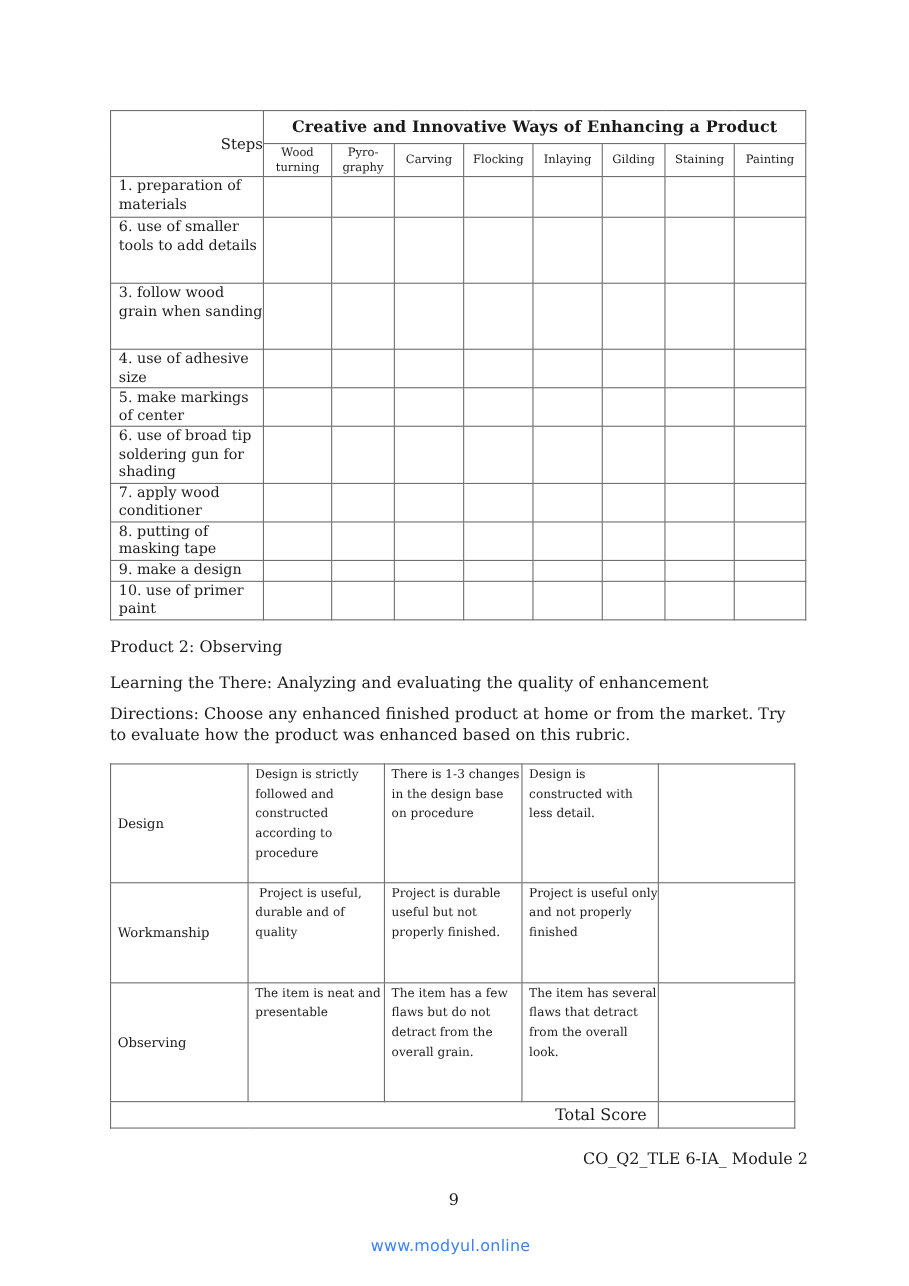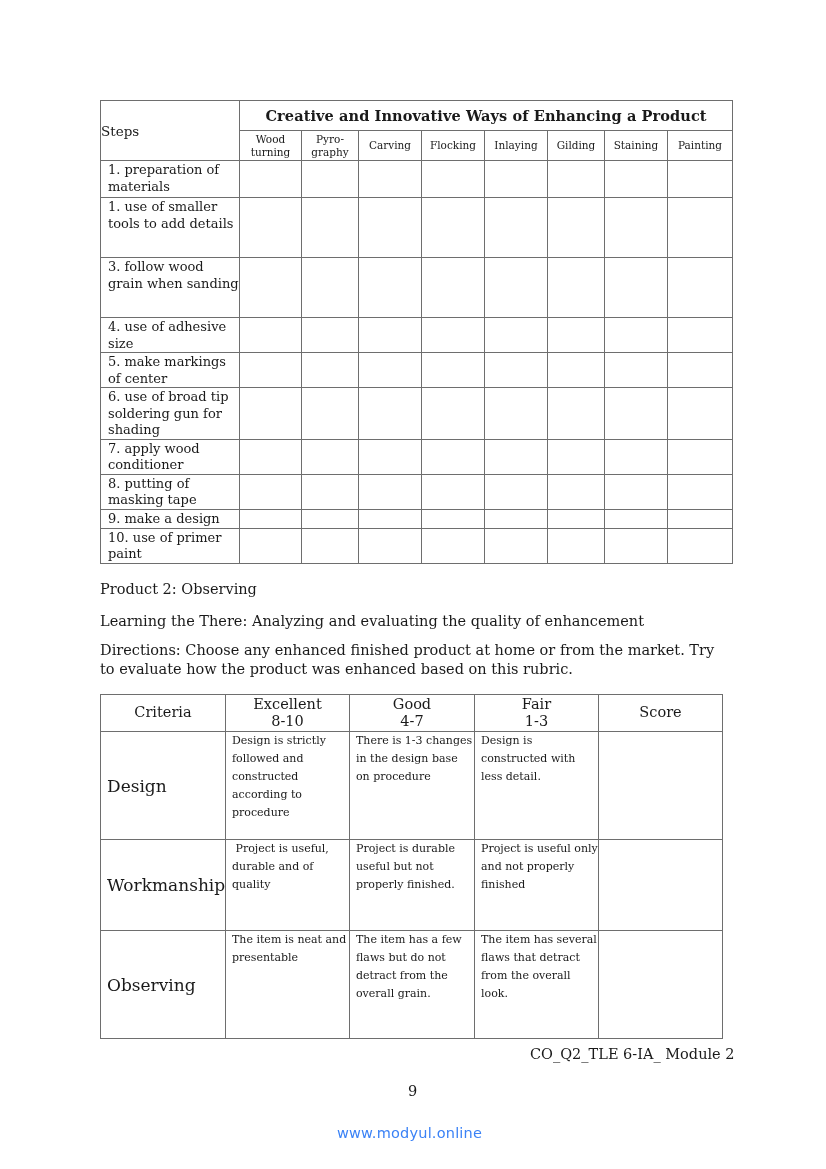--- a/index.html
+++ b/index.html
@@ -6,32 +6,32 @@
     body {
       width: 826px; height: 1169px; position: relative; overflow: hidden;
       font-family: "DejaVu Serif", "Liberation Serif", serif;
       color: #1a1a1a;
     }
     table { border-collapse: collapse; position: absolute; table-layout: fixed; }
     td, th { border: 1px solid #6e6e6e; padding: 0; vertical-align: top; }
 
     
     #t1 { left: 100px; top: 100px; width: 632px; }
-    #t1 .steps-head { text-align: left; vertical-align: middle; font-size: 13.5px; font-weight: normal; }
+    #t1 .steps-head { text-align: right; vertical-align: middle; font-size: 13.5px; font-weight: normal; }
     #t1 .title-head { vertical-align: middle; font-size: 14.5px; font-weight: bold; height: 29px; letter-spacing: 0.1px; }
     #t1 .method { text-align: center; vertical-align: middle; font-size: 10.5px; font-weight: normal; line-height: 13px; height: 29px; }
     #t1 .step { font-size: 13px; line-height: 16.5px; padding: 1px 0 0 7px; margin-left: 42px; }
 
     
     .para { position: absolute; left: 100px; font-size: 14.5px; line-height: 19px; margin: 0; }
 
     
     #t2 { left: 100px; top: 694px; width: 622px; }
     #t2 th { text-align: center; vertical-align: middle; font-weight: normal; font-size: 14.5px; line-height: 17.5px; }
-    #t2 .crit { vertical-align: middle; font-size: 17px; padding-left: 6px; }
+    #t2 .crit { vertical-align: middle; font-size: 12px; padding-left: 6px; }
     #t2 .desc { font-size: 11px; line-height: 18px; padding: 0 0 0 6px; }
     #t2 .total-label { text-align: right; padding-right: 10px; font-size: 14.5px; vertical-align: middle; }
 
     .footer-page { position: absolute; left: 408px; top: 1083px; font-size: 14.5px; }
     .footer-code { position: absolute; left: 530px; top: 1046px; font-size: 14.5px; }
     .watermark { position: absolute; left: 337px; top: 1125px; font-family: "DejaVu Sans", "Liberation Sans", sans-serif; font-size: 14.5px; color: #3b82f6; letter-spacing: 0.2px; }
   </style>
 </head>
 <body>
 
@@ -67,21 +67,21 @@
     <td></td>
         <td></td>
         <td></td>
         <td></td>
         <td></td>
         <td></td>
         <td></td>
         <td></td>
   </tr>
   <tr style="height:60px">
-    <td class="step">1. use of smaller tools to add details</td>
+    <td class="step">6. use of smaller tools to add details</td>
     <td></td>
         <td></td>
         <td></td>
         <td></td>
         <td></td>
         <td></td>
         <td></td>
         <td></td>
   </tr>
   <tr style="height:60px">
@@ -181,27 +181,20 @@
 
 <table id="t2">
   <colgroup>
     <col style="width:125px">
       <col style="width:124px">
       <col style="width:125px">
       <col style="width:124px">
       <col style="width:124px">
   </colgroup>
   <tbody>
-      <tr style="height:37px">
-    <th>Criteria</th>
-    <th><span>Excellent</span><br><span>8-10</span></th>
-    <th><span>Good</span><br><span>4-7</span></th>
-    <th><span>Fair</span><br><span>1-3</span></th>
-    <th>Score</th>
-  </tr>
   <tr style="height:108px">
     <td class="crit">Design</td>
     <td class="desc">Design is strictly followed and constructed according to procedure</td>
     <td class="desc">There is 1-3 changes in the design base on procedure</td>
     <td class="desc">Design is constructed with less detail.</td>
     <td></td>
   </tr>
   <tr style="height:91px">
     <td class="crit">Workmanship</td>
     <td class="desc" style="white-space:pre-wrap;"> Project is useful, durable and of quality</td>
@@ -209,18 +202,22 @@
     <td class="desc">Project is useful only and not properly finished</td>
     <td></td>
   </tr>
   <tr style="height:108px">
     <td class="crit">Observing</td>
     <td class="desc">The item is neat and presentable</td>
     <td class="desc">The item has a few flaws but do not detract from the overall grain.</td>
     <td class="desc">The item has several flaws that detract from the overall look.</td>
     <td></td>
   </tr>
+  <tr style="height:24px">
+    <td class="total-label" colspan="4">Total Score</td>
+    <td></td>
+  </tr>
 </tbody>
   </table>
 
 <div class="footer-page">9</div>
 <div class="footer-code">CO_Q2_TLE 6-IA_ Module 2</div>
 <div class="watermark">www.modyul.online</div>
 
 </body></html>

